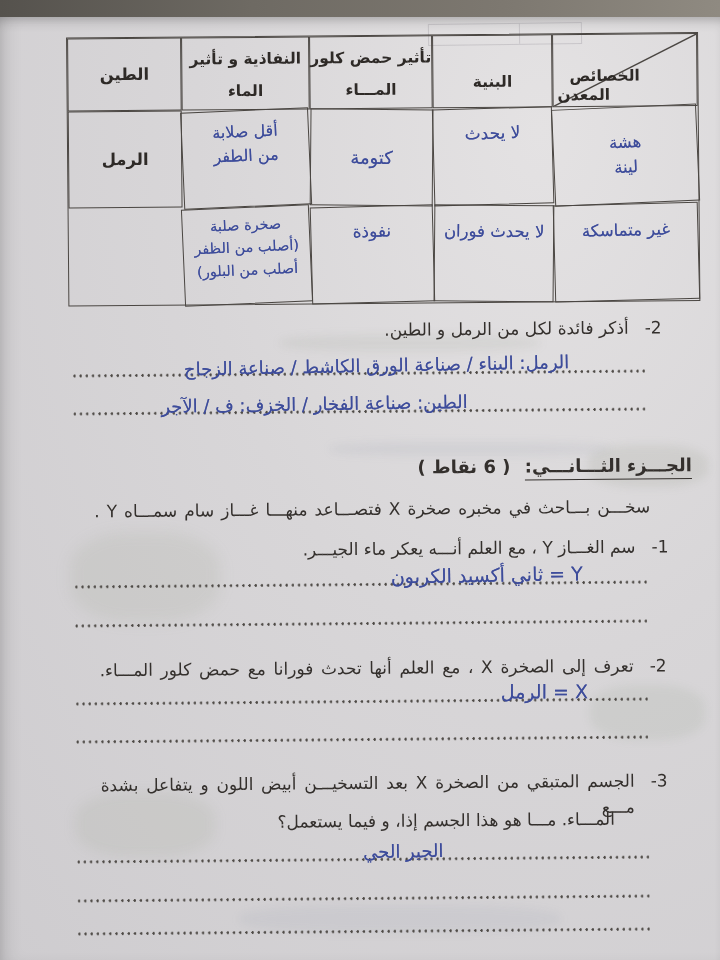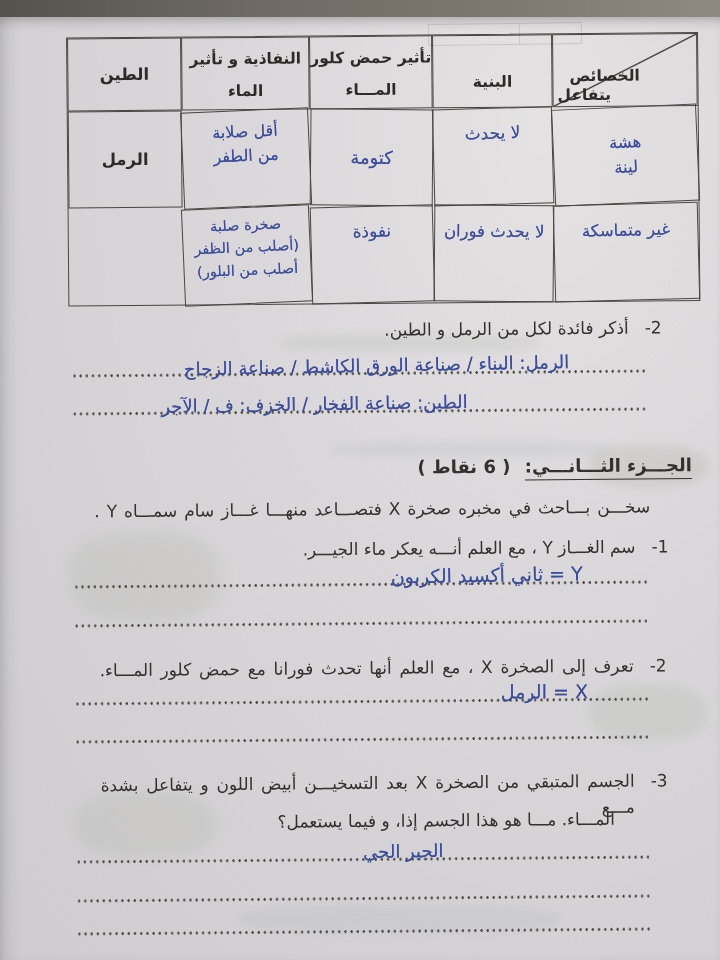--- a/index.html
+++ b/index.html
@@ -101,21 +101,21 @@
 
   <div class="content">
 
     <div class="rock-table">
 
       <div class="tcell corner-cell">
         <svg viewBox="0 0 145 73" preserveAspectRatio="none">
           <line x1="0" y1="73" x2="145" y2="0" stroke="#4a4642" stroke-width="1.4"></line>
         </svg>
         <span class="corner-lbl corner-top">الخصائص</span>
-        <span class="corner-lbl corner-bottom">يتفاعل</span>
+        <span class="corner-lbl corner-bottom">المعدن</span>
       </div>
       <div class="tcell hdr hdr-single">البنية</div>
       <div class="tcell hdr">تأثير حمض كلور
 المـــاء</div>
       <div class="tcell hdr">النفاذية و تأثير
 الماء</div>
 
       <div class="tcell rock-lbl">الطين</div>
       <div class="tcell ink ink-cell ink-mid r1">هشة
 لينة</div>

